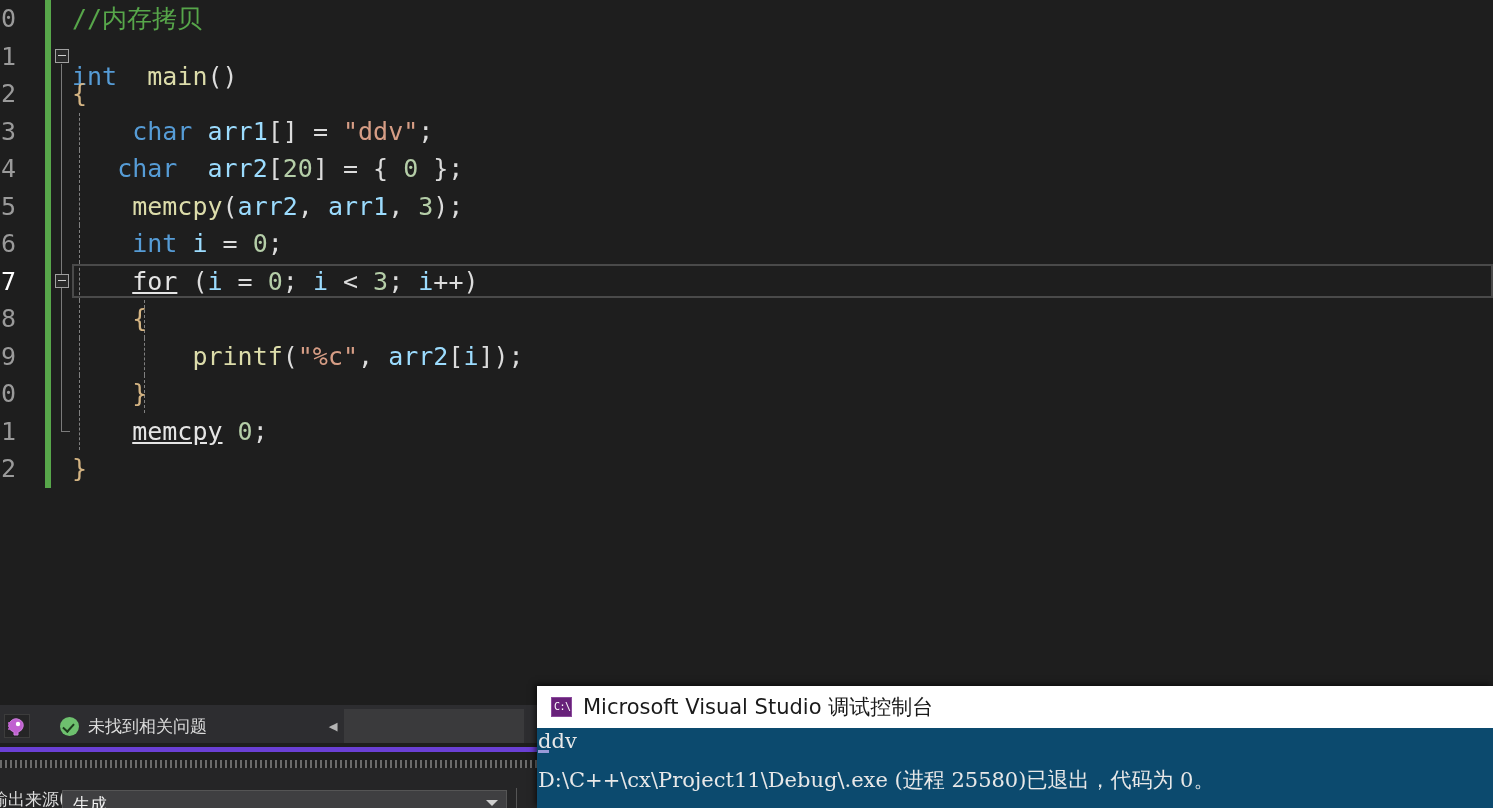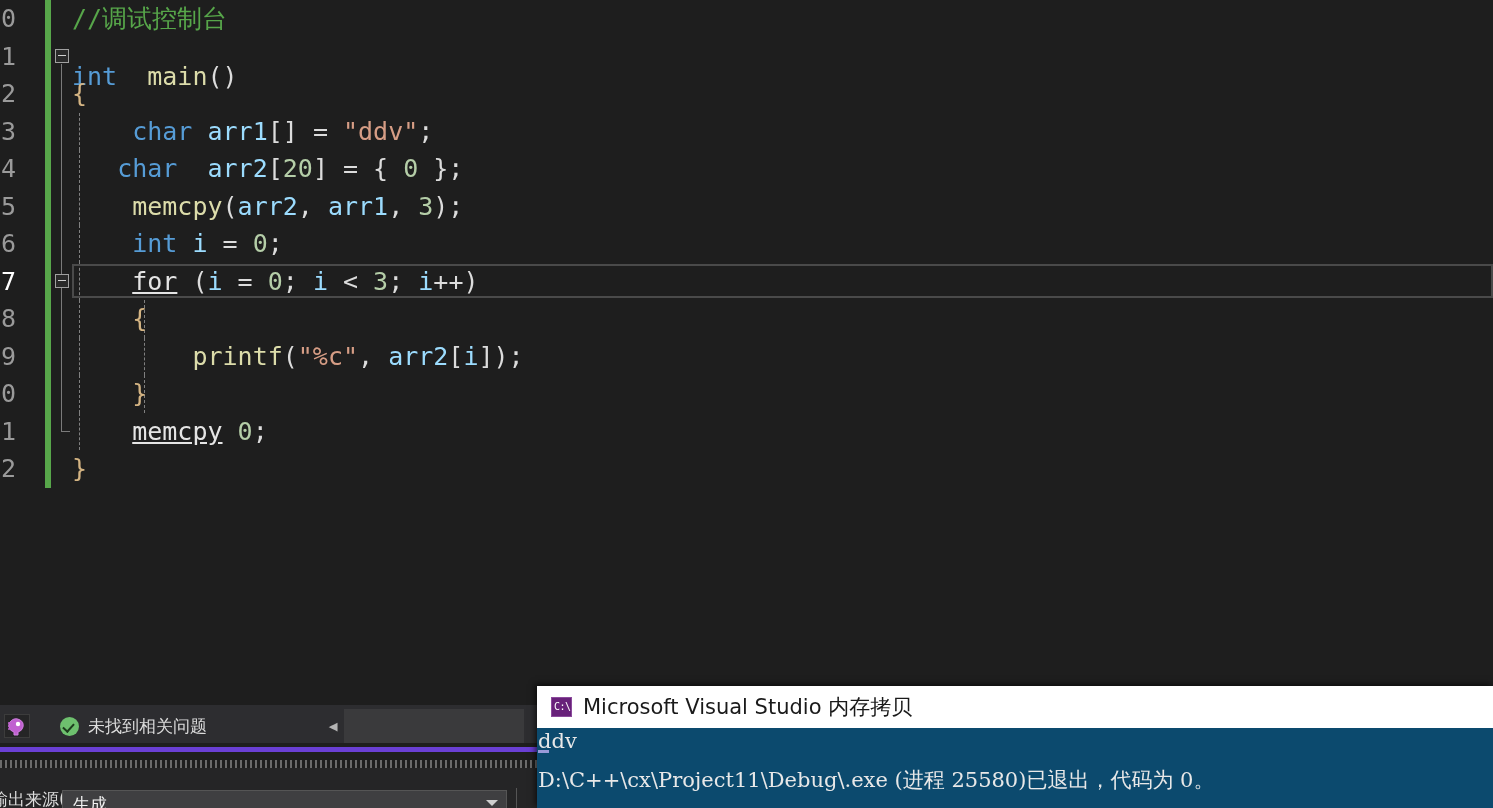--- a/index.html
+++ b/index.html
@@ -325,21 +325,21 @@
     background: #9a9ad8;
   }
 </style>
 </head>
 <body>
 
 <div id="root">
 
   <div class="editor">
     <div class="code-lines" id="code-lines">
-        <div class="line"><div class="lnum">0</div><div class="changebar"></div><div class="code" style="left: 72px;"><span class="t-cmt">//调试控制台</span></div></div>
+        <div class="line"><div class="lnum">0</div><div class="changebar"></div><div class="code" style="left: 72px;"><span class="t-cmt">//内存拷贝</span></div></div>
         <div class="line"><div class="lnum">1</div><div class="changebar"></div><div class="foldbox"></div><div class="foldline half-bot"></div><div class="code" style="left: 72px; margin-top: 20px;"><span class="t-kw">int</span><span class="t-plain">  </span><span class="t-fn">main</span><span class="t-punc">()</span></div></div>
         <div class="line"><div class="lnum">2</div><div class="changebar"></div><div class="foldline"></div><div class="code" style="left: 72px;"><span class="t-brace">{</span></div></div>
         <div class="line"><div class="lnum">3</div><div class="changebar"></div><div class="foldline"></div><div class="guide g1"></div><div class="code" style="left: 72px;"><span class="t-plain">    </span><span class="t-kw">char</span><span class="t-plain"> </span><span class="t-var">arr1</span><span class="t-punc">[]</span><span class="t-punc"> = </span><span class="t-str">"ddv"</span><span class="t-punc">;</span></div></div>
         <div class="line"><div class="lnum">4</div><div class="changebar"></div><div class="foldline"></div><div class="guide g1"></div><div class="code" style="left: 72px;"><span class="t-plain">   </span><span class="t-kw">char</span><span class="t-plain">  </span><span class="t-var">arr2</span><span class="t-punc">[</span><span class="t-num">20</span><span class="t-punc">]</span><span class="t-punc"> = { </span><span class="t-num">0</span><span class="t-punc"> };</span></div></div>
         <div class="line"><div class="lnum">5</div><div class="changebar"></div><div class="foldline"></div><div class="guide g1"></div><div class="code" style="left: 72px;"><span class="t-plain">    </span><span class="t-fn">memcpy</span><span class="t-punc">(</span><span class="t-var">arr2</span><span class="t-punc">, </span><span class="t-var">arr1</span><span class="t-punc">, </span><span class="t-num">3</span><span class="t-punc">);</span></div></div>
         <div class="line"><div class="lnum">6</div><div class="changebar"></div><div class="foldline"></div><div class="guide g1"></div><div class="code" style="left: 72px;"><span class="t-plain">    </span><span class="t-kw">int</span><span class="t-plain"> </span><span class="t-var">i</span><span class="t-punc"> = </span><span class="t-num">0</span><span class="t-punc">;</span></div></div>
         <div class="line current"><div class="lnum current">7</div><div class="changebar"></div><div class="foldline"></div><div class="foldbox"></div><div class="foldline half-top"></div><div class="foldline half-bot"></div><div class="guide g1"></div><div class="curbox"></div><div class="code" style="left: 72px;"><span class="t-plain">    </span><span class="t-ctrl">for</span><span class="t-punc"> (</span><span class="t-var">i</span><span class="t-punc"> = </span><span class="t-num">0</span><span class="t-punc">; </span><span class="t-var">i</span><span class="t-punc"> &lt; </span><span class="t-num">3</span><span class="t-punc">; </span><span class="t-var">i</span><span class="t-punc">++)</span></div></div>
         <div class="line"><div class="lnum">8</div><div class="changebar"></div><div class="foldline"></div><div class="guide g1"></div><div class="guide g2"></div><div class="code" style="left: 72px;"><span class="t-plain">    </span><span class="t-brace">{</span></div></div>
         <div class="line"><div class="lnum">9</div><div class="changebar"></div><div class="foldline"></div><div class="guide g1"></div><div class="guide g2"></div><div class="code" style="left: 72px;"><span class="t-plain">        </span><span class="t-fn">printf</span><span class="t-punc">(</span><span class="t-str">"%c"</span><span class="t-punc">, </span><span class="t-var">arr2</span><span class="t-punc">[</span><span class="t-var">i</span><span class="t-punc">]);</span></div></div>
         <div class="line"><div class="lnum">0</div><div class="changebar"></div><div class="foldline"></div><div class="guide g1"></div><div class="guide g2"></div><div class="code" style="left: 72px;"><span class="t-plain">    </span><span class="t-brace">}</span></div></div>
@@ -375,21 +375,21 @@
       <span class="out-combo-arrow"></span>
     </div>
   </div>
   <div class="out-sep"></div>
 
   <div class="console">
     <div class="console-title">
       <div class="console-icon">
         <span class="console-icon-txt">C:\</span>
       </div>
-      <div class="console-title-txt">Microsoft Visual Studio 内存拷贝</div>
+      <div class="console-title-txt">Microsoft Visual Studio 调试控制台</div>
     </div>
     <div class="console-body">
       <div class="console-line cl0">ddv</div>
       <div class="console-caret"></div>
       <div class="console-line cl1">D:\C++\cx\Project11\Debug\.exe (进程 25580)已退出，代码为 0。</div>
 
     </div>
   </div>
 
 </div>

